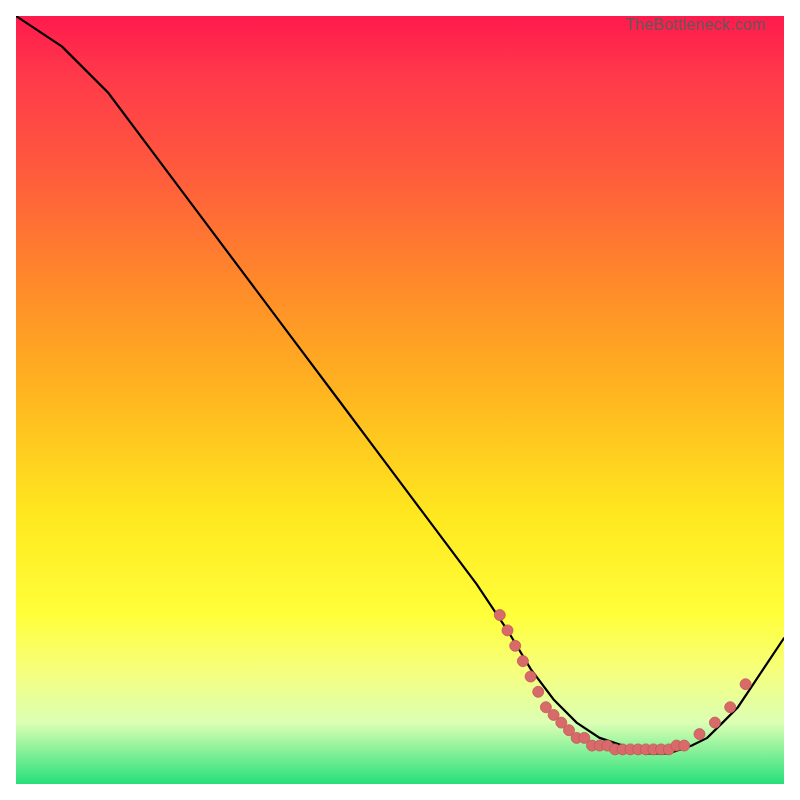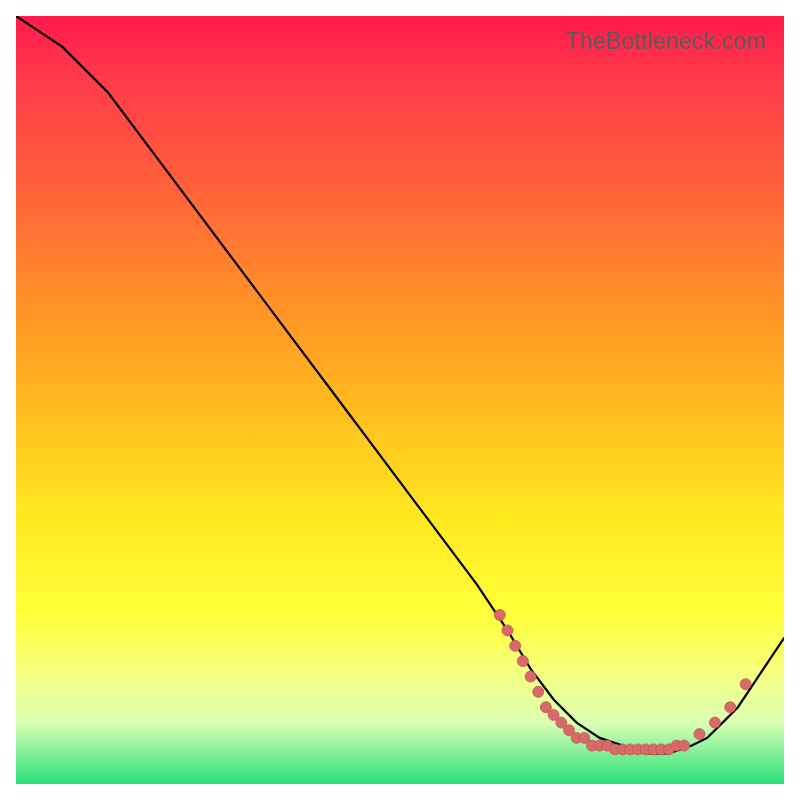--- a/index.html
+++ b/index.html
@@ -31,27 +31,26 @@
       #ffe81f 65%,
       #ffff3a 78%,
       #f6ff7a 85%,
       #dcffb4 92%,
       #26e07a 100%);
   }
   .watermark {
     position: absolute;
     top: 0;
     right: 18px;
-    font-size: 23px;
+    font-size: 16px;
     color: #5a5a5a;
     font-weight: 400;
     letter-spacing: 0.2px;
     user-select: none;
     font-family: Arial, Helvetica, sans-serif;
-    margin-top: 12px;
   }
   svg.overlay {
     position: absolute;
     left: 0;
     top: 0;
     width: 768px;
     height: 768px;
     pointer-events: none;
   }
 </style>

